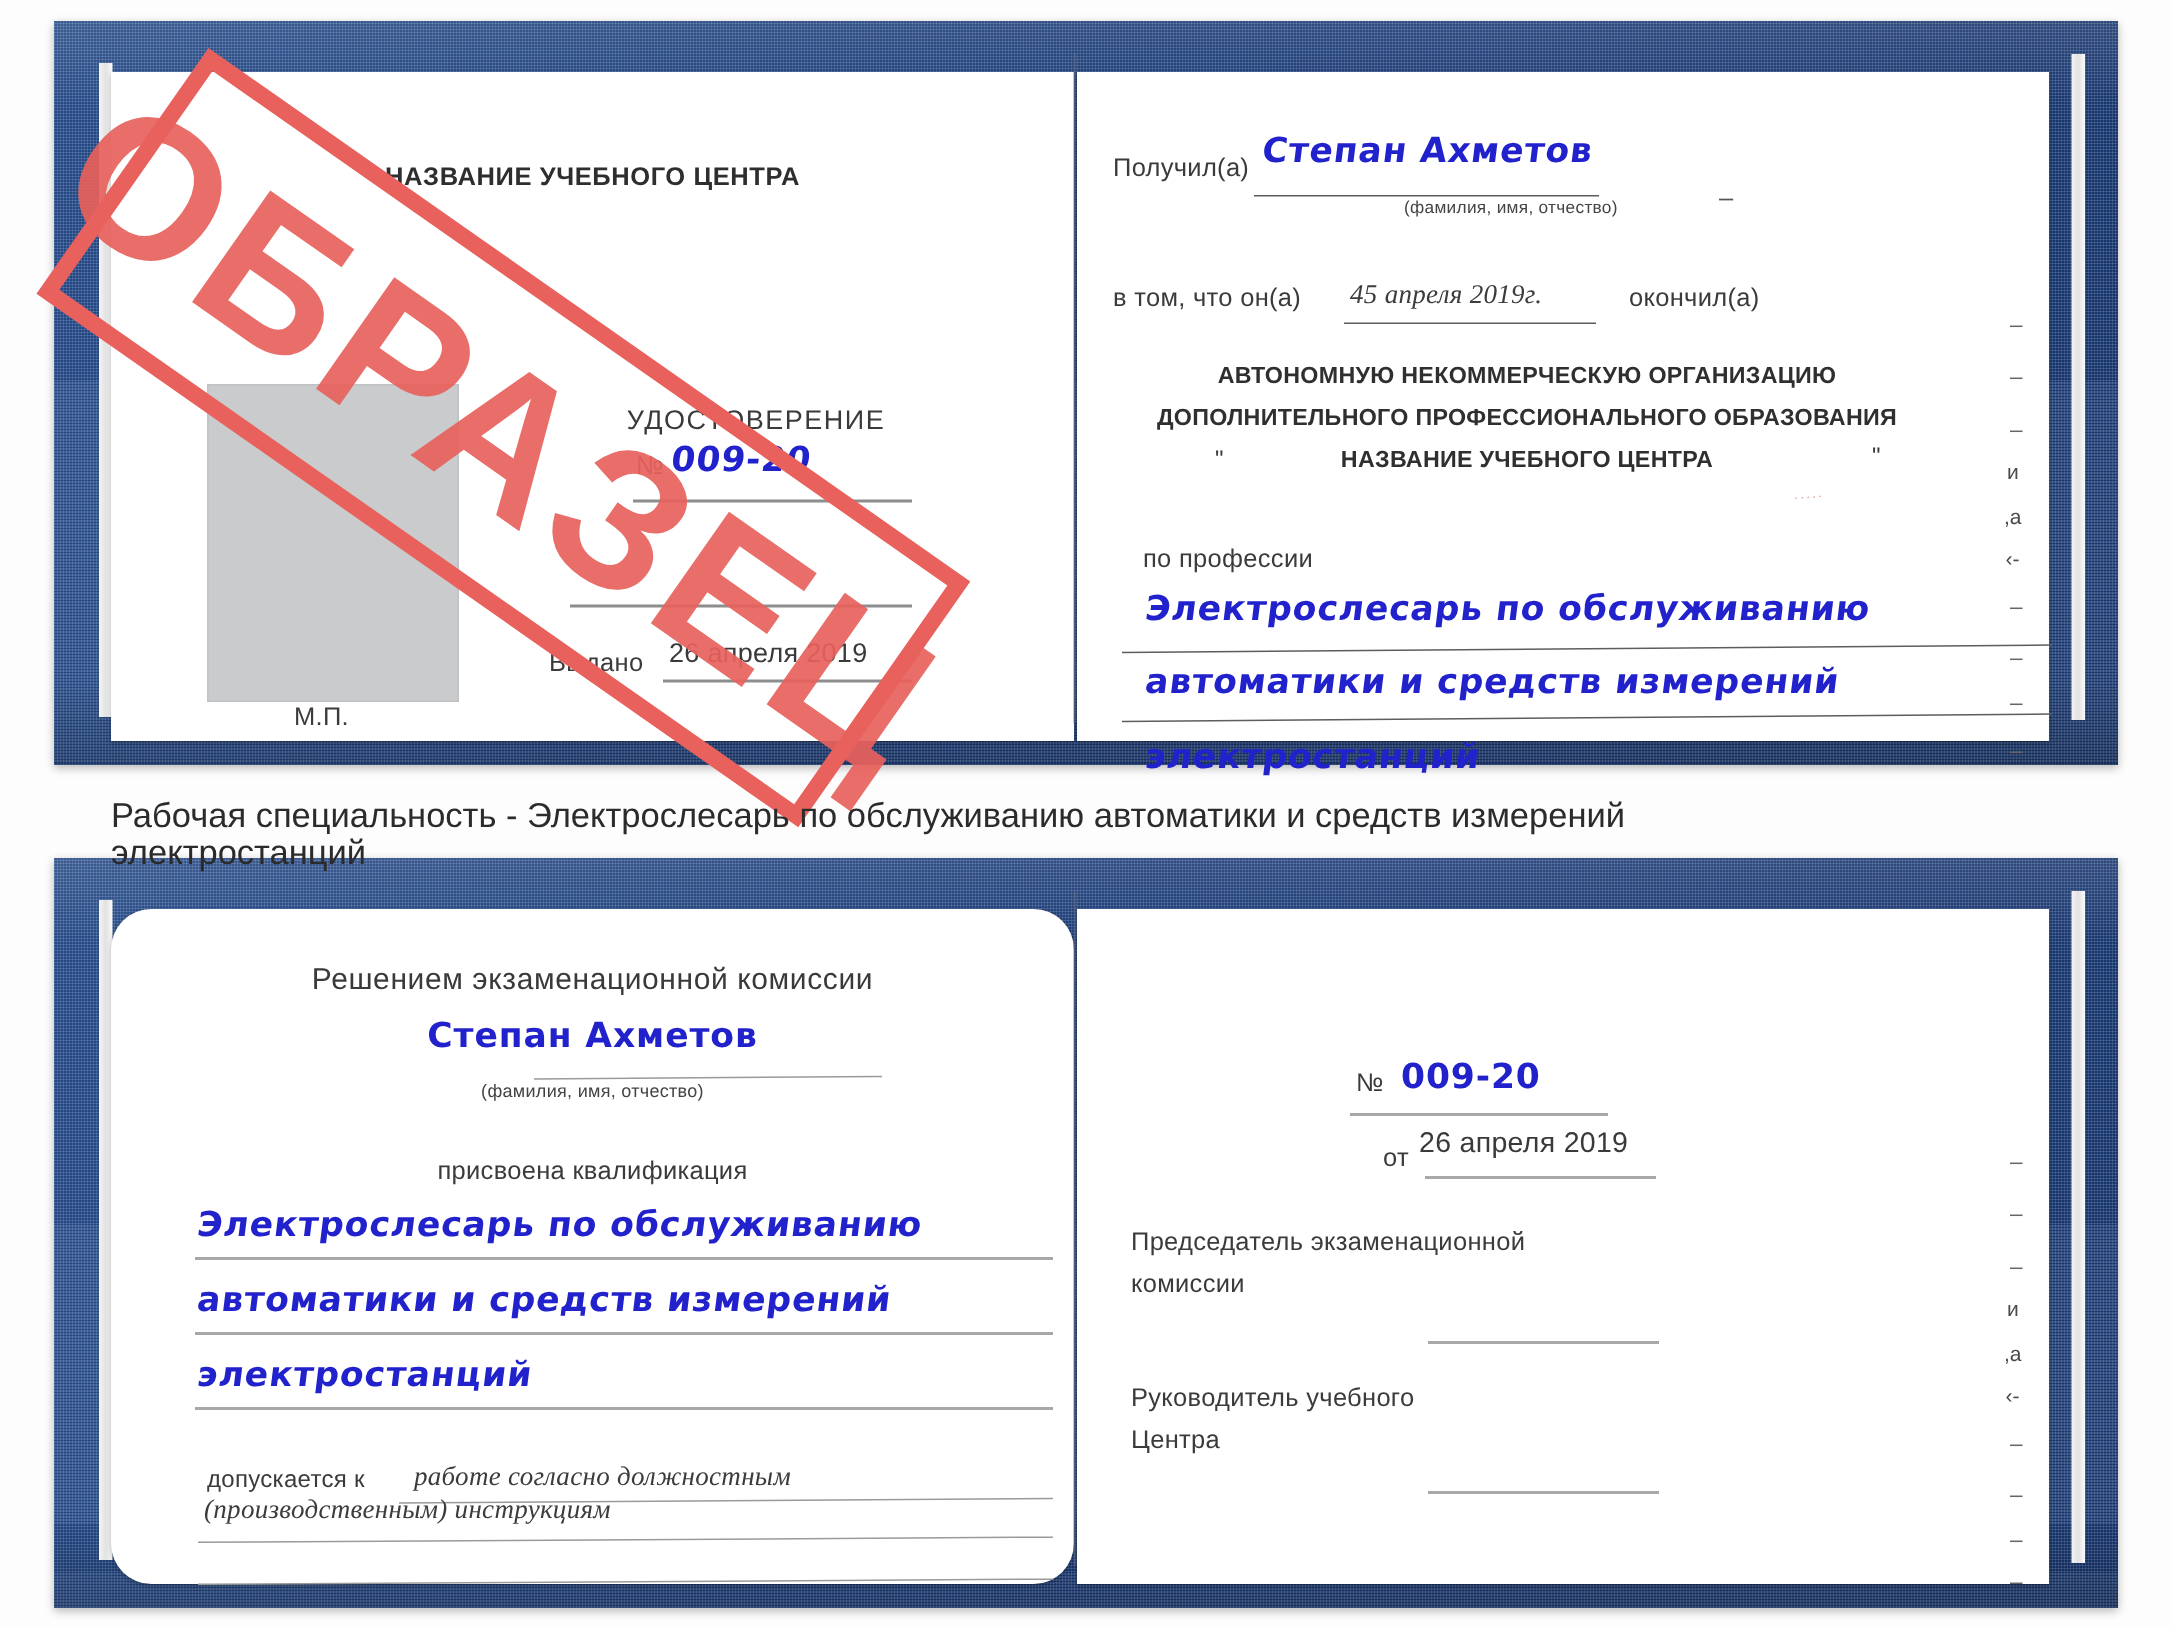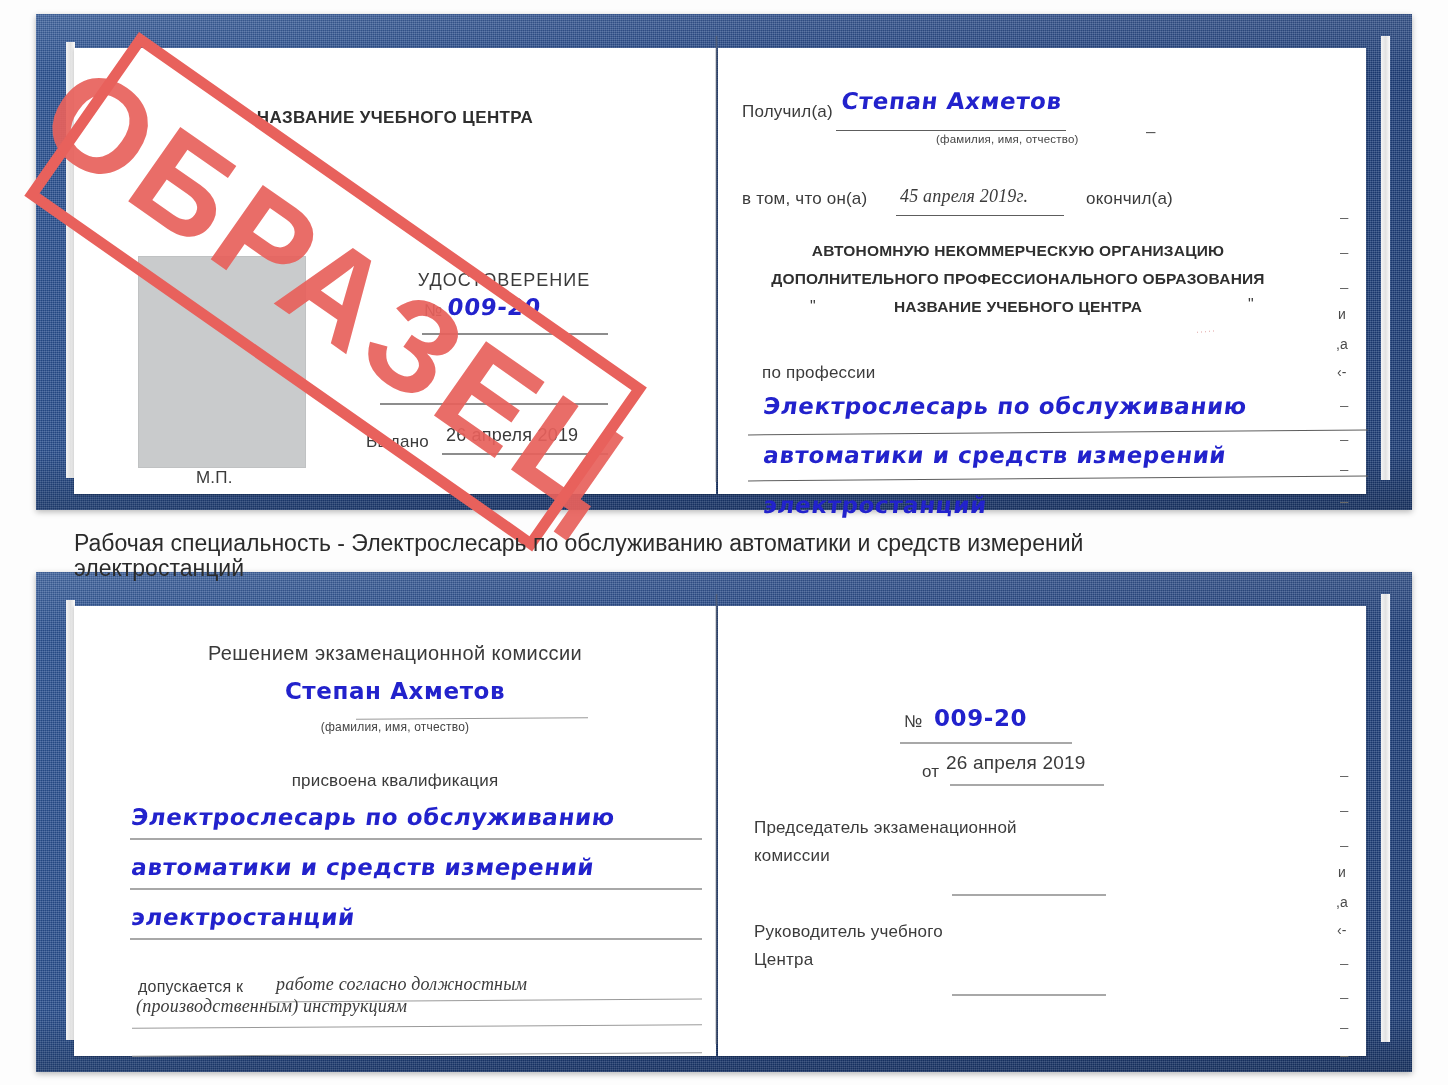--- a/index.html
+++ b/index.html
@@ -246,21 +246,21 @@
 
   <div class="caption">Рабочая специальность - Электрослесарь по обслуживанию автоматики и средств измерений электростанций</div>
 
   <div class="book" style="left:36px; top:572px; width:1376px; height:500px;">
     <div class="cover"></div>
     <div class="cover-hi"></div>
 
     <div class="stack-edge" style="left:30px; top:28px; width:9px; height:440px;"></div>
     <div class="stack-edge" style="right:22px; top:22px; width:9px; height:448px;"></div>
 
-    <div class="paper left" style="left:38px; top:22px; width:642px; height:450px;">
+    <div class="paper left" style="left:38px; top:22px; width:642px; height:450px;border-radius:27px;">
 
       <div class="tx title-serif center" style="left:0; top:36px; width:642px; font-size:20px; letter-spacing:.4px;">Решением экзаменационной комиссии</div>
 
       <div class="tx hand center" style="left:0; top:72px; width:642px; transform:none;">Степан Ахметов</div>
       <div class="rule thin" style="left:282px; top:112px; width:232px; transform:rotate(-0.4deg);"></div>
       <div class="tx small center" style="left:0; top:114px; width:642px; font-size:12px;">(фамилия, имя, отчество)</div>
 
       <div class="tx body17 center" style="left:0; top:165px; width:642px;">присвоена квалификация</div>
 
       <div class="tx hand" style="left:56px; top:198px;">Электрослесарь по обслуживанию</div>

